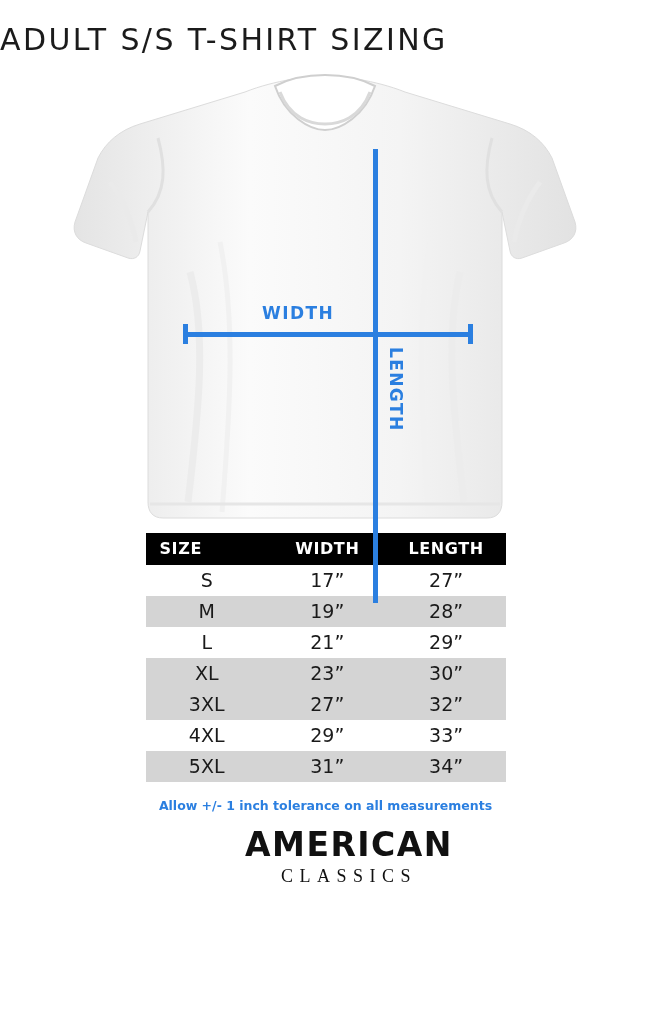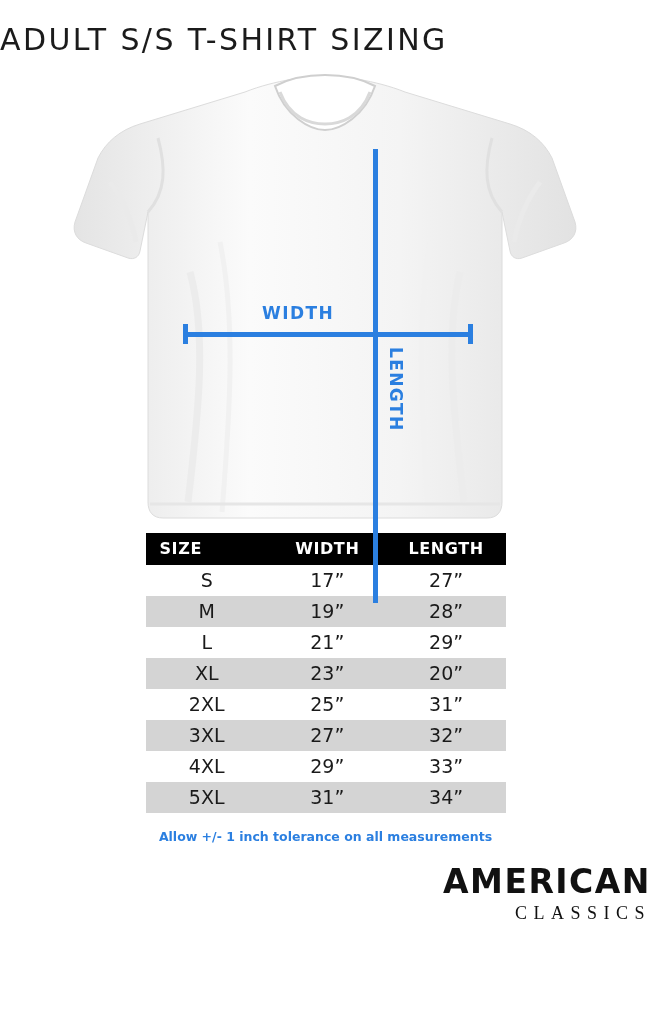--- a/index.html
+++ b/index.html
@@ -132,22 +132,22 @@
     text-align: center;
     color: #2b7fe0;
     font-size: 12.5px;
     font-weight: bold;
     margin-top: 10px;
     font-family: "DejaVu Sans", sans-serif;
   }
 
   
   .brand {
-    text-align: right;
-    margin-top: 18px;
+    text-align: center;
+    margin-top: 12px;
     padding-left: 47px;
   }
   .brand-main {
     font-size: 33px;
     font-weight: bold;
     letter-spacing: 1.5px;
     color: #111111;
     font-family: "DejaVu Sans", sans-serif;
   }
   .brand-sub {
@@ -238,26 +238,21 @@
           <td>28”</td>
         </tr>
         <tr class="plain">
           <td>L</td>
           <td>21”</td>
           <td>29”</td>
         </tr>
         <tr class="alt">
           <td>XL</td>
           <td>23”</td>
-          <td>20”</td>
-        </tr>
-        <tr class="plain">
-          <td>2XL</td>
-          <td>25”</td>
-          <td>31”</td>
+          <td>30”</td>
         </tr>
         <tr class="alt">
           <td>3XL</td>
           <td>27”</td>
           <td>32”</td>
         </tr>
         <tr class="plain">
           <td>4XL</td>
           <td>29”</td>
           <td>33”</td>

